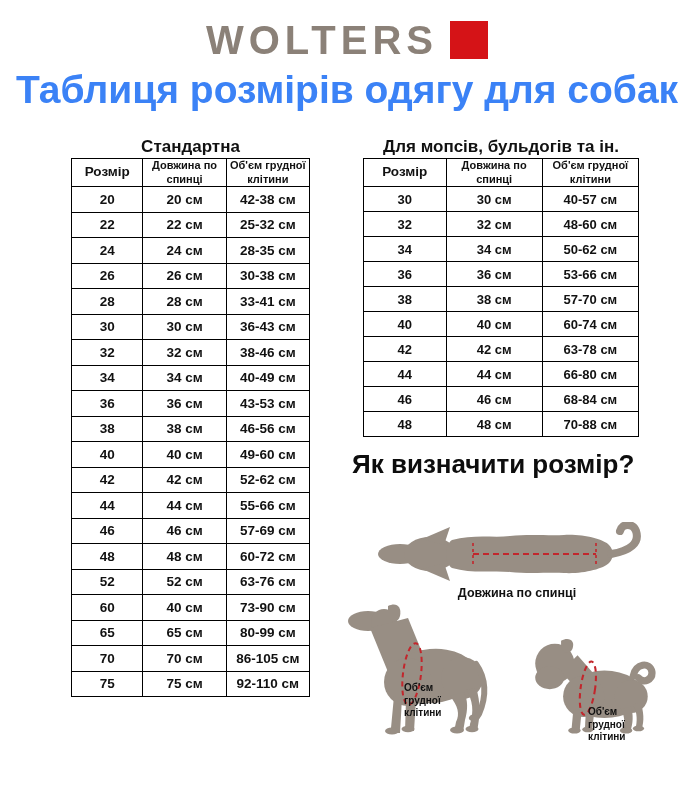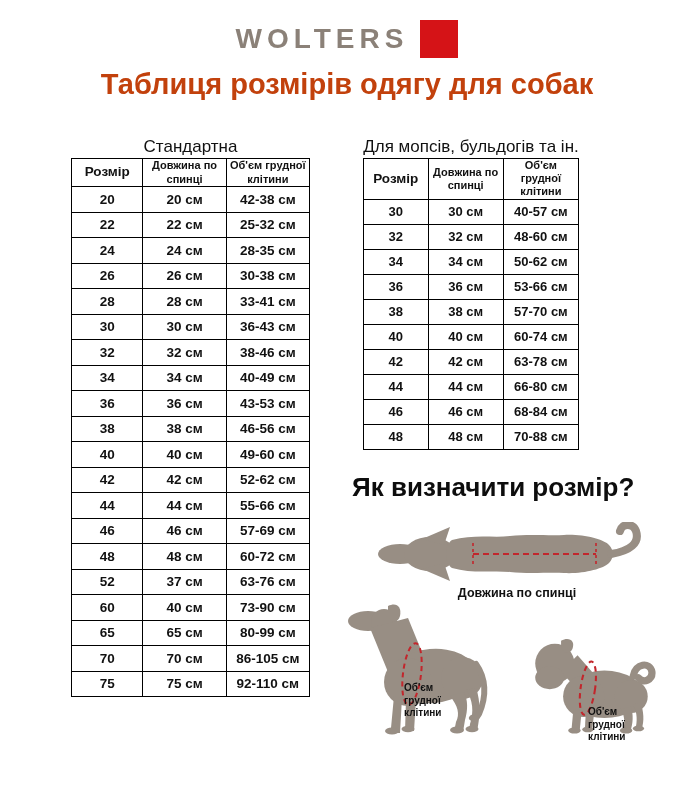--- a/index.html
+++ b/index.html
@@ -12,41 +12,41 @@
   *{margin:0;padding:0;box-sizing:border-box;}
   html,body{background:#ffffff;}
   body{
     font-family:"Liberation Sans","DejaVu Sans",sans-serif;
     color:var(--ink);
   }
   .page{position:relative;width:694px;height:800px;background:#fff;overflow:hidden;}
 
   
   .brand{position:absolute;top:20px;left:0;width:100%;display:flex;justify-content:center;align-items:center;gap:12px;}
-  .logo-text{font-size:28px;font-weight:bold;letter-spacing:5px;color:var(--logo);line-height:1;}
+  .logo-text{font-size:40px;font-weight:bold;letter-spacing:5px;color:var(--logo);line-height:1;}
   .logo-square{width:38px;height:38px;background:var(--accent);display:inline-block;}
 
   
-  .page-title{position:absolute;top:68px;left:0;width:100%;text-align:center;font-size:29px;font-weight:bold;color:#c2410c;}
+  .page-title{position:absolute;top:68px;left:0;width:100%;text-align:center;font-size:39px;font-weight:bold;color:#3b82f6;}
 
   
   .col{position:absolute;top:138px;}
   .col-left{left:71px;width:239px;}
-  .col-right{left:363px;width:216px;}
-  .col h2{font-size:17px;font-weight:normal;text-align:center;margin-bottom:3px;line-height:1.0;}
+  .col-right{left:363px;width:276px;}
+  .col h2{font-size:17px;font-weight:bold;text-align:center;margin-bottom:3px;line-height:1.0;}
   table{border-collapse:collapse;width:100%;table-layout:fixed;}
   th,td{border:1px solid #000;text-align:center;vertical-align:middle;font-weight:bold;padding:0;}
   th{font-size:11px;line-height:1.2;height:28px;}
   th.col-first{font-size:13.5px;}
   col.c1{width:30%;} col.c2{width:35%;} col.c3{width:35%;}
   .tbl-standard td{height:25.5px;font-size:13.5px;}
   .tbl-pugs td{height:25px;font-size:13px;}
 
   
-  .howto-title{position:absolute;left:352px;top:472px;width:340px;font-size:26px;font-weight:bold;color:#0d0d0d;}
+  .howto-title{position:absolute;left:352px;top:449px;width:340px;font-size:26px;font-weight:bold;color:#0d0d0d;}
   .diagrams{position:absolute;left:352px;top:508px;width:342px;height:260px;}
   .top-dog{position:absolute;left:26px;top:14px;width:280px;height:64px;}
   .back-label{position:absolute;left:0;top:78px;width:330px;text-align:center;font-size:12.5px;font-weight:bold;}
   .side-dog{position:absolute;left:-6px;top:92px;width:150px;height:142px;}
   .bulldog{position:absolute;left:176px;top:118px;width:128px;height:114px;}
   .chest-label{position:absolute;width:64px;font-size:10px;font-weight:bold;line-height:1.25;z-index:2;}
   .chest-label.one{left:52px;top:174px;}
   .chest-label.two{left:236px;top:198px;}
 
   svg .sil{fill:var(--sil);}
@@ -151,21 +151,21 @@
             <td>46 см</td>
             <td>57-69 см</td>
           </tr>
           <tr>
             <td>48</td>
             <td>48 см</td>
             <td>60-72 см</td>
           </tr>
           <tr>
             <td>52</td>
-            <td>37 см</td>
+            <td>52 см</td>
             <td>63-76 см</td>
           </tr>
           <tr>
             <td>60</td>
             <td>40 см</td>
             <td>73-90 см</td>
           </tr>
           <tr>
             <td>65</td>
             <td>65 см</td>

